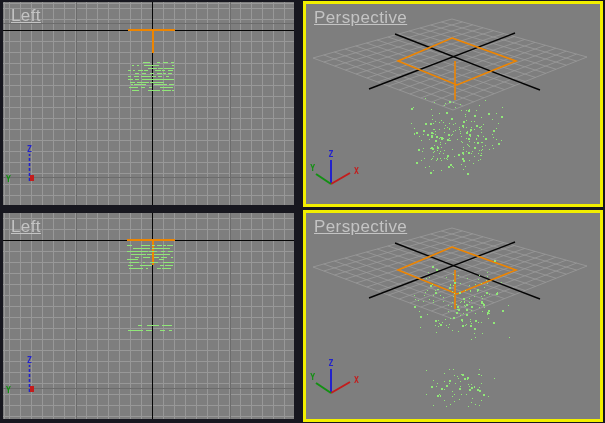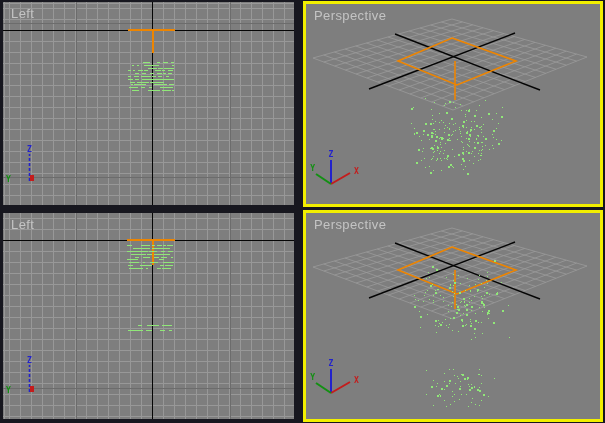--- a/index.html
+++ b/index.html
@@ -20,22 +20,22 @@
   #vp0 .vp-content{background-position:6px 6px,6px 6px,0 0;}
   #vp2 .vp-content{background-position:6px 5px,6px 5px,0 0;}
   #vp0{left:3px;top:2px;width:291px;height:203px;}
   #vp2{left:3px;top:213px;width:291px;height:206px;}
   
   #vp1,#vp3{border:3px solid var(--active-border,#f2ef00);background:var(--viewport-bg,#7e7e7e);}
   #vp1{left:303px;top:1px;width:300px;height:206px;}
   #vp3{left:303px;top:210px;width:300px;height:212px;}
   .vp-label{
     position:absolute;left:8px;top:5px;z-index:5;
-    font-size:13px;letter-spacing:0.4px;color:var(--label-text,#c4c4c4);
-    user-select:none;line-height:1;
+    font-size:17px;letter-spacing:0.4px;color:var(--label-text,#c4c4c4);
+    user-select:none;line-height:1;text-decoration:underline;
   }
   svg.scene{position:absolute;left:0;top:0;display:block;}
   svg text{font-family:"DejaVu Sans Mono","Liberation Mono",monospace;font-weight:bold;}
 </style>
 </head>
 <body>
 
 <div id="vp0" class="vp ortho">
   <div class="vp-content">
     <svg class="scene" width="291" height="203" viewBox="0 0 291 203">

